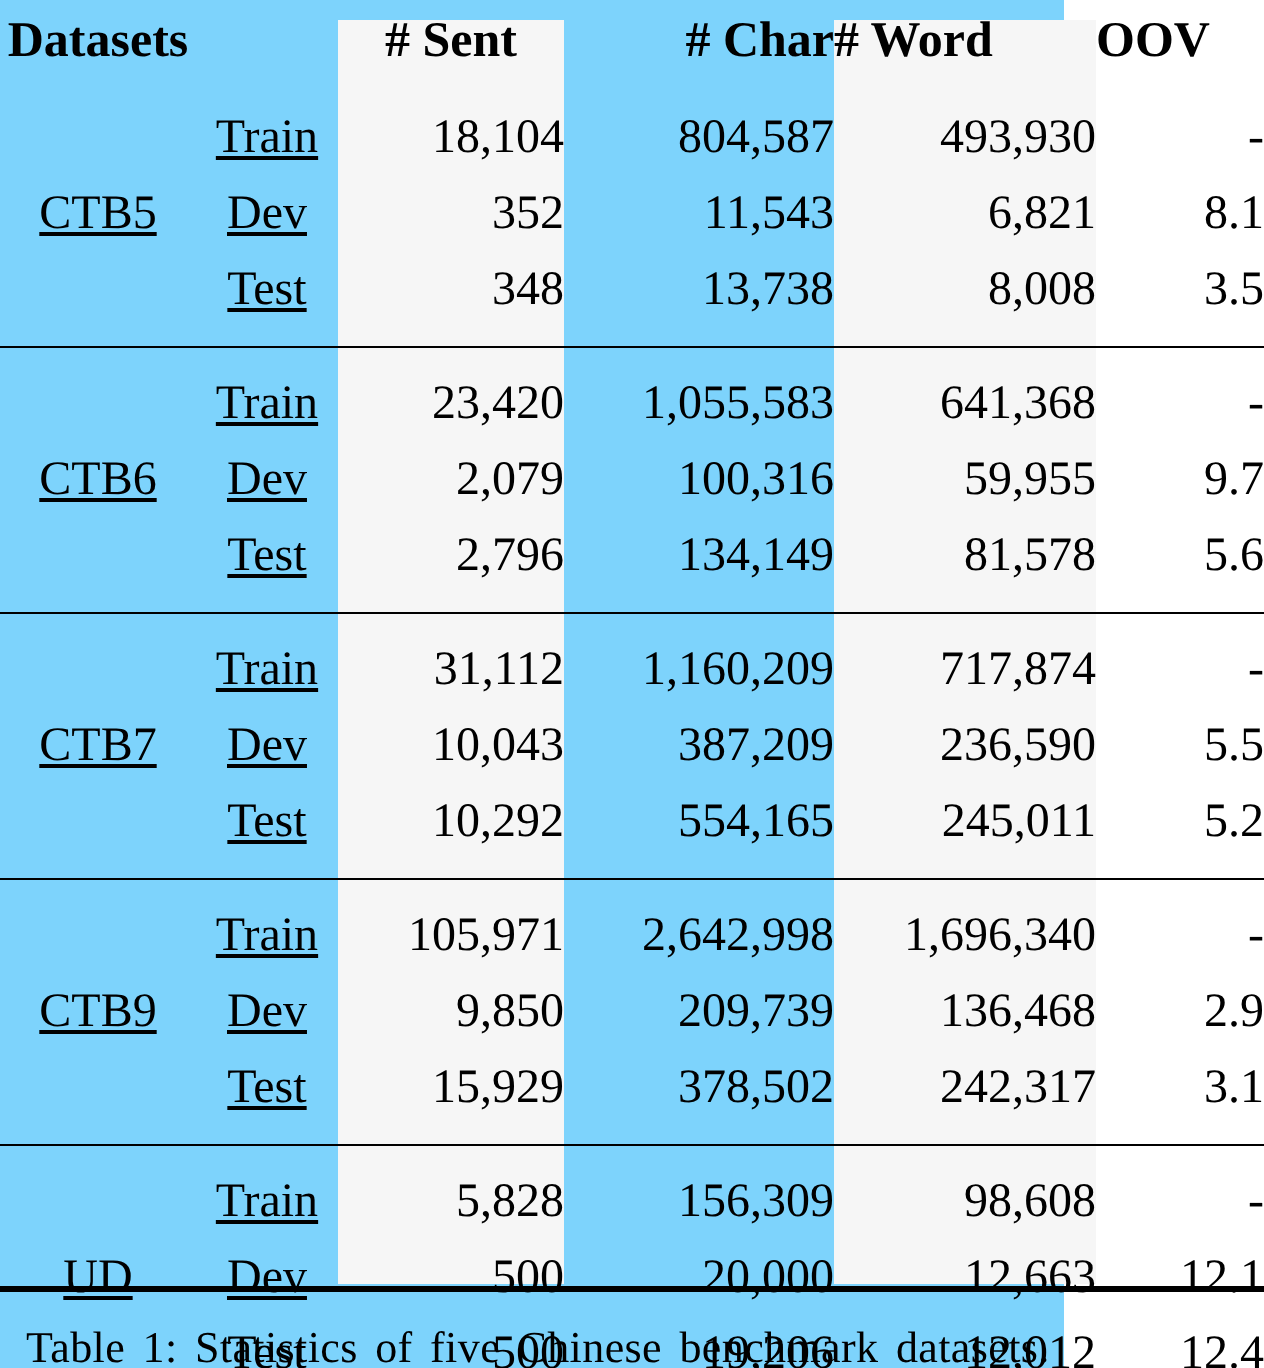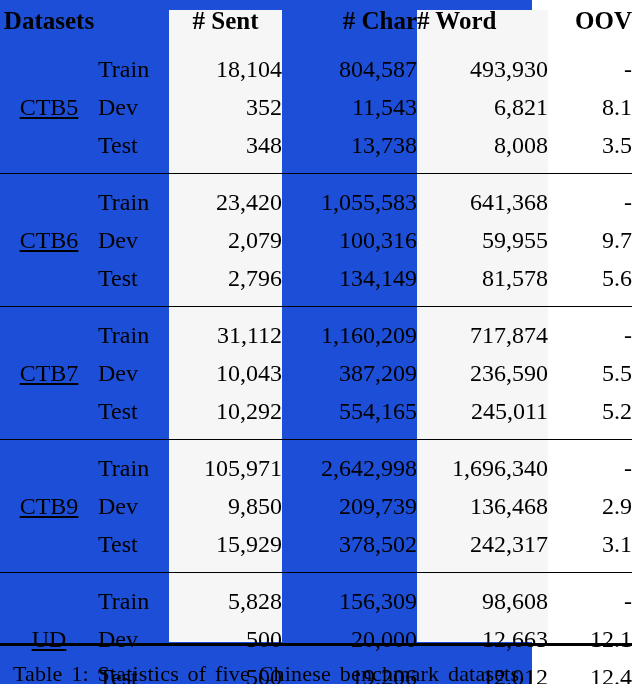--- a/index.html
+++ b/index.html
@@ -12,21 +12,21 @@
     height: 684px;
     overflow: hidden;
     font-family: "Liberation Serif", "DejaVu Serif", serif;
     color: #000000;
   }
 
   #page {
     position: relative;
     width: 532px;
     height: 684px;
-    background: #1d4ed8;
+    background: #7dd3fc;
   }
 
   
   .shade-band {
     position: absolute;
     background: #f6f6f6;
     z-index: 0;
   }
   .band-sent {
     left: 169px;
@@ -72,21 +72,21 @@
     font-weight: bold;
     font-size: 25px;
     height: 41px;
     padding-bottom: 2px;
   }
   th.h-dataset { text-align: center; padding-left: 6px; }
   th.h-split   { text-align: center; }
   th.h-sent    { text-align: center; padding-right: 12px; }
   th.h-char    { text-align: right; padding-right: 12px; }
   th.h-word    { text-align: left; padding-right: 12px; }
-  th.h-oov     { text-align: right; padding-right: 8px; }
+  th.h-oov     { text-align: left; padding-right: 8px; }
 
   
   .rule-top td, .rule-top th {
     border-top: 3px solid #000;
   }
   .rule-head td, .rule-head th {
     border-bottom: 2px solid #000;
   }
   tbody.block {
     border-top: 1px solid #000;
@@ -109,22 +109,23 @@
     height: 38px;
     font-size: 24px;
   }
   td.c-dataset {
     text-align: center;
     padding-left: 6px;
     font-size: 24px;
     text-decoration: underline;
   }
   td.c-split {
-    text-align: left;
+    text-align: center;
     padding-right: 6px;
+    text-decoration: underline;
   }
   td.num {
     text-align: right;
     padding-right: 12px;
     font-variant-numeric: lining-nums;
   }
   td.c-oov {
     text-align: right;
     padding-right: 18px;
   }

